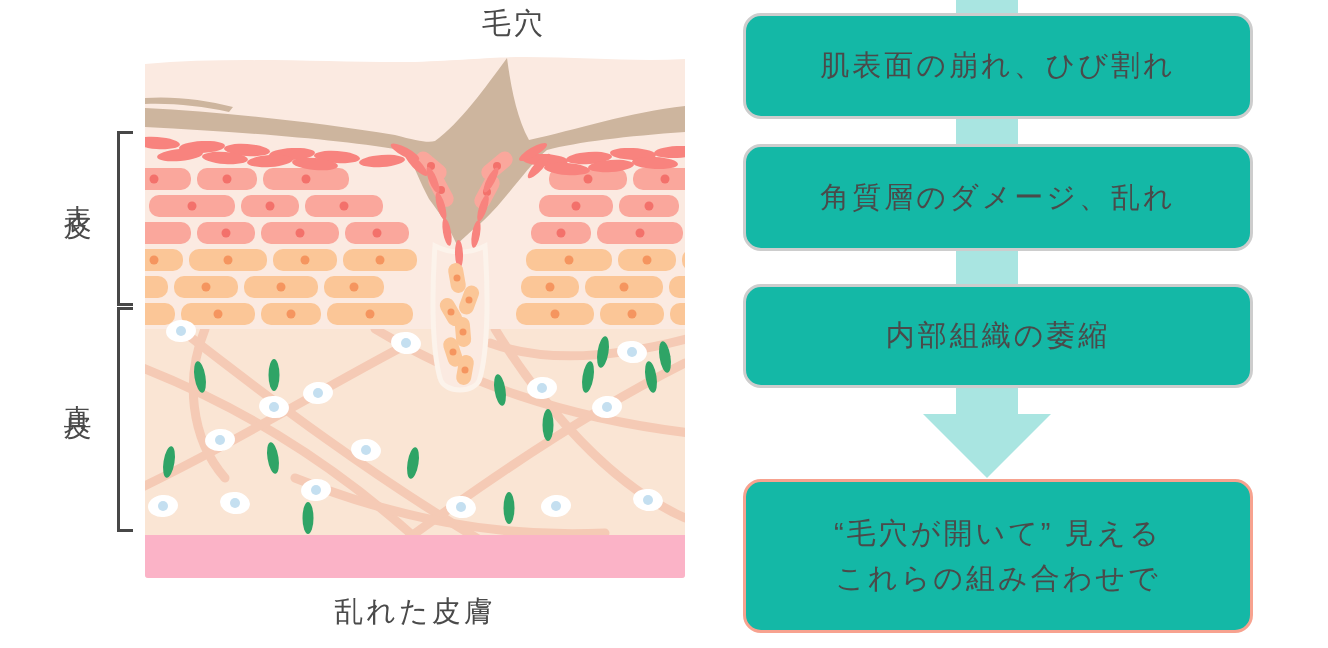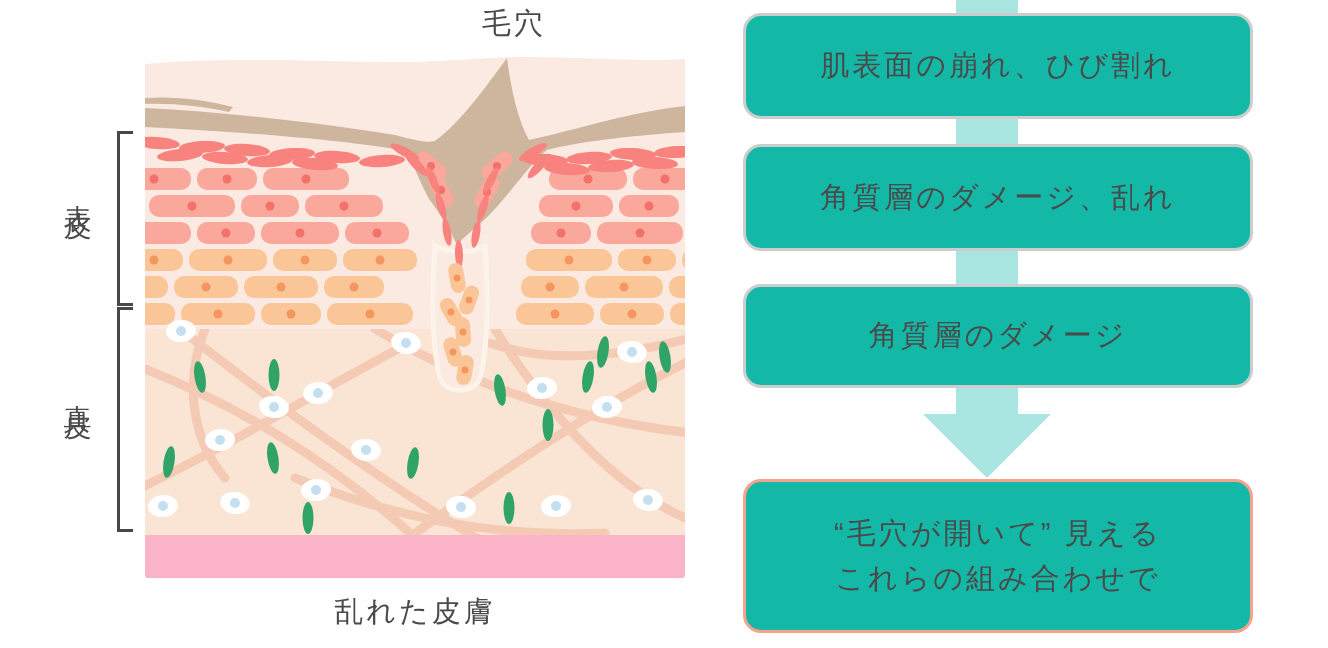--- a/index.html
+++ b/index.html
@@ -245,21 +245,21 @@
   <div class="shaft" id="shaft-0"></div>
   <div class="flow-box" id="box-1">
     <span>肌表面の崩れ、ひび割れ</span>
   </div>
   <div class="shaft" id="shaft-1"></div>
   <div class="flow-box" id="box-2">
     <span>角質層のダメージ、乱れ</span>
   </div>
   <div class="shaft" id="shaft-2"></div>
   <div class="flow-box" id="box-3">
-    <span>角質層のダメージ</span>
+    <span>内部組織の萎縮</span>
   </div>
   <div class="shaft" id="shaft-3"></div>
   <div id="arrowhead"></div>
   <div class="flow-box" id="box-4">
     <span>“毛穴が開いて” 見える</span>
     <span>これらの組み合わせで</span>
   </div>
 
 </div>
 

